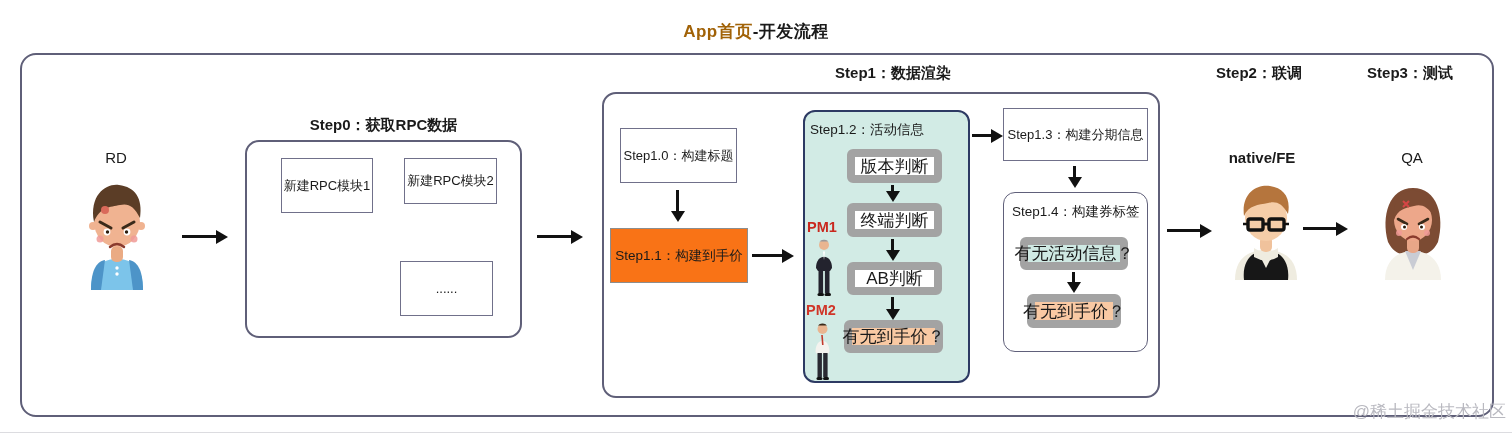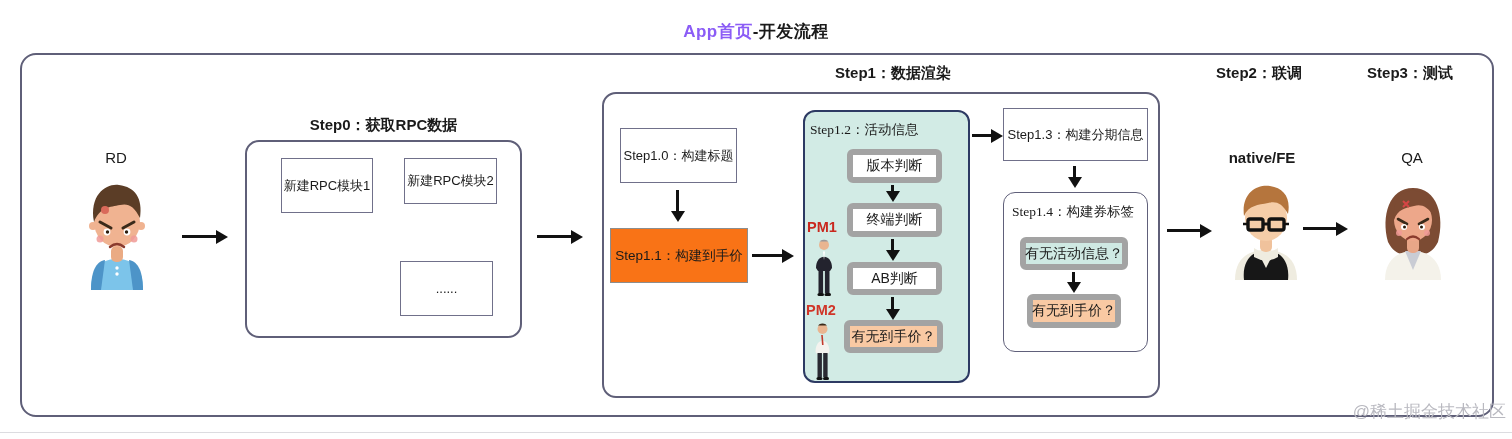--- a/index.html
+++ b/index.html
@@ -3,21 +3,21 @@
 <meta charset="utf-8">
 <style>
   html,body{margin:0;padding:0;background:#fff;}
   #stage{
     position:relative;width:1512px;height:439px;background:#ffffff;
     font-family:"Liberation Sans",sans-serif;color:#1a1a1a;overflow:hidden;
   }
   .abs{position:absolute;}
   
   .title{top:20px;left:0;width:100%;text-align:center;font-size:17px;font-weight:bold;letter-spacing:.5px;}
-  .title .hl{color:#8b5cf6;}
+  .title .hl{color:#a16207;}
   
   .round-box{border:2px solid #5f5f78;border-radius:16px;box-sizing:border-box;background:transparent;}
   .outer{left:20px;top:53px;width:1474px;height:364px;}
   .c-step0{left:245px;top:140px;width:277px;height:198px;border-radius:14px;}
   .c-step1{left:602px;top:92px;width:558px;height:306px;border-radius:14px;}
   .c-teal{left:803px;top:110px;width:167px;height:273px;background:#d2ebe5;border:2px solid #2d3a63;border-radius:12px;box-sizing:border-box;}
   .c-step14{left:1003px;top:192px;width:145px;height:160px;border:1.5px solid #60607a;border-radius:12px;box-sizing:border-box;}
   
   .hdr{font-weight:bold;font-size:15px;text-align:center;white-space:nowrap;}
   .h-step0{left:245px;top:116px;width:277px;}
@@ -35,29 +35,29 @@
   .thin-box{background:#fff;border:1.5px solid #70708a;box-sizing:border-box;
     display:flex;align-items:center;justify-content:center;font-size:13px;white-space:nowrap;}
   .m1{left:281px;top:158px;width:92px;height:55px;}
   .m2{left:404px;top:158px;width:93px;height:46px;}
   .m3{left:281px;top:261px;width:92px;height:55px;}
   .m4{left:400px;top:261px;width:93px;height:55px;}
   .b-step10{left:620px;top:128px;width:117px;height:55px;}
   .b-step11{left:610px;top:228px;width:138px;height:55px;background:#f97316;border:1px solid #8d8d8d;font-size:13.5px;}
   .b-step13{left:1003px;top:108px;width:145px;height:53px;font-size:13px;}
   
-  .navy-node{background:#fff;border:6px solid #a3a3a3;border-radius:6px;box-sizing:border-box;
-    display:flex;align-items:center;justify-content:center;font-size:14px;white-space:nowrap;}
+  .navy-node{background:#fff;border:8px solid #a3a3a3;border-radius:6px;box-sizing:border-box;
+    display:flex;align-items:center;justify-content:center;font-size:17px;white-space:nowrap;}
   .n1{left:847px;top:149px;width:95px;height:34px;}
   .n2{left:847px;top:203px;width:95px;height:34px;}
   .n3{left:847px;top:262px;width:95px;height:33px;}
   .n4{left:844px;top:320px;width:99px;height:33px;background:#f9c9a3;}
   .n5{left:1020px;top:237px;width:108px;height:33px;background:#cfe9e3;}
   .n6{left:1027px;top:294px;width:94px;height:34px;background:#f9c9a3;}
-  .sub-title{font-size:13.5px;white-space:nowrap;font-family:Liberation Serif, serif;}
+  .sub-title{font-size:13.5px;white-space:nowrap;}
   .t-step12{left:810px;top:121px;}
   .t-step14{left:1012px;top:203px;}
   
   .arrow-h{height:3px;background:#111;}
   .arrow-h::after{content:"";position:absolute;left:100%;top:50%;transform:translateY(-50%);
     border-left:12px solid #111;border-top:7px solid transparent;border-bottom:7px solid transparent;}
   .arrow-v{width:3px;background:#111;}
   .arrow-v::after{content:"";position:absolute;top:100%;left:50%;transform:translateX(-50%);
     border-top:11px solid #111;border-left:7px solid transparent;border-right:7px solid transparent;}
   .a-rd{left:182px;top:235px;width:34px;}

